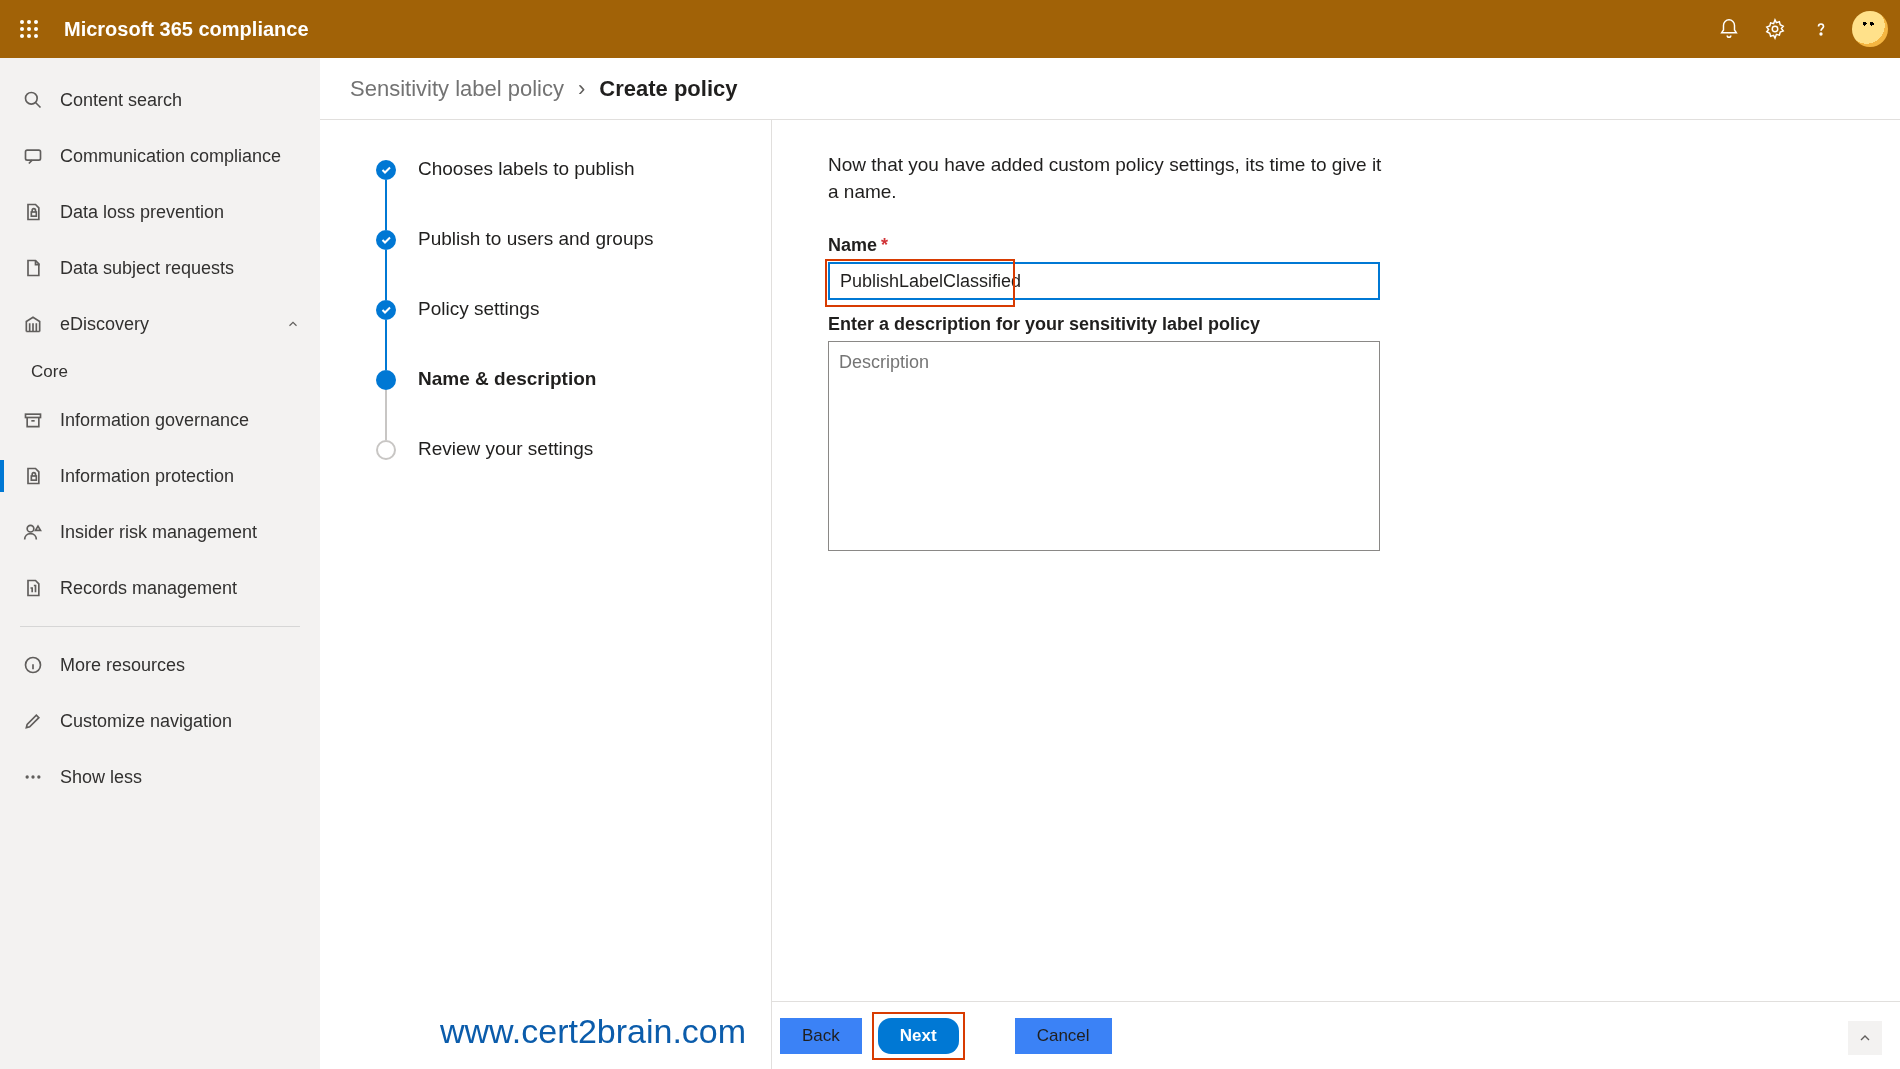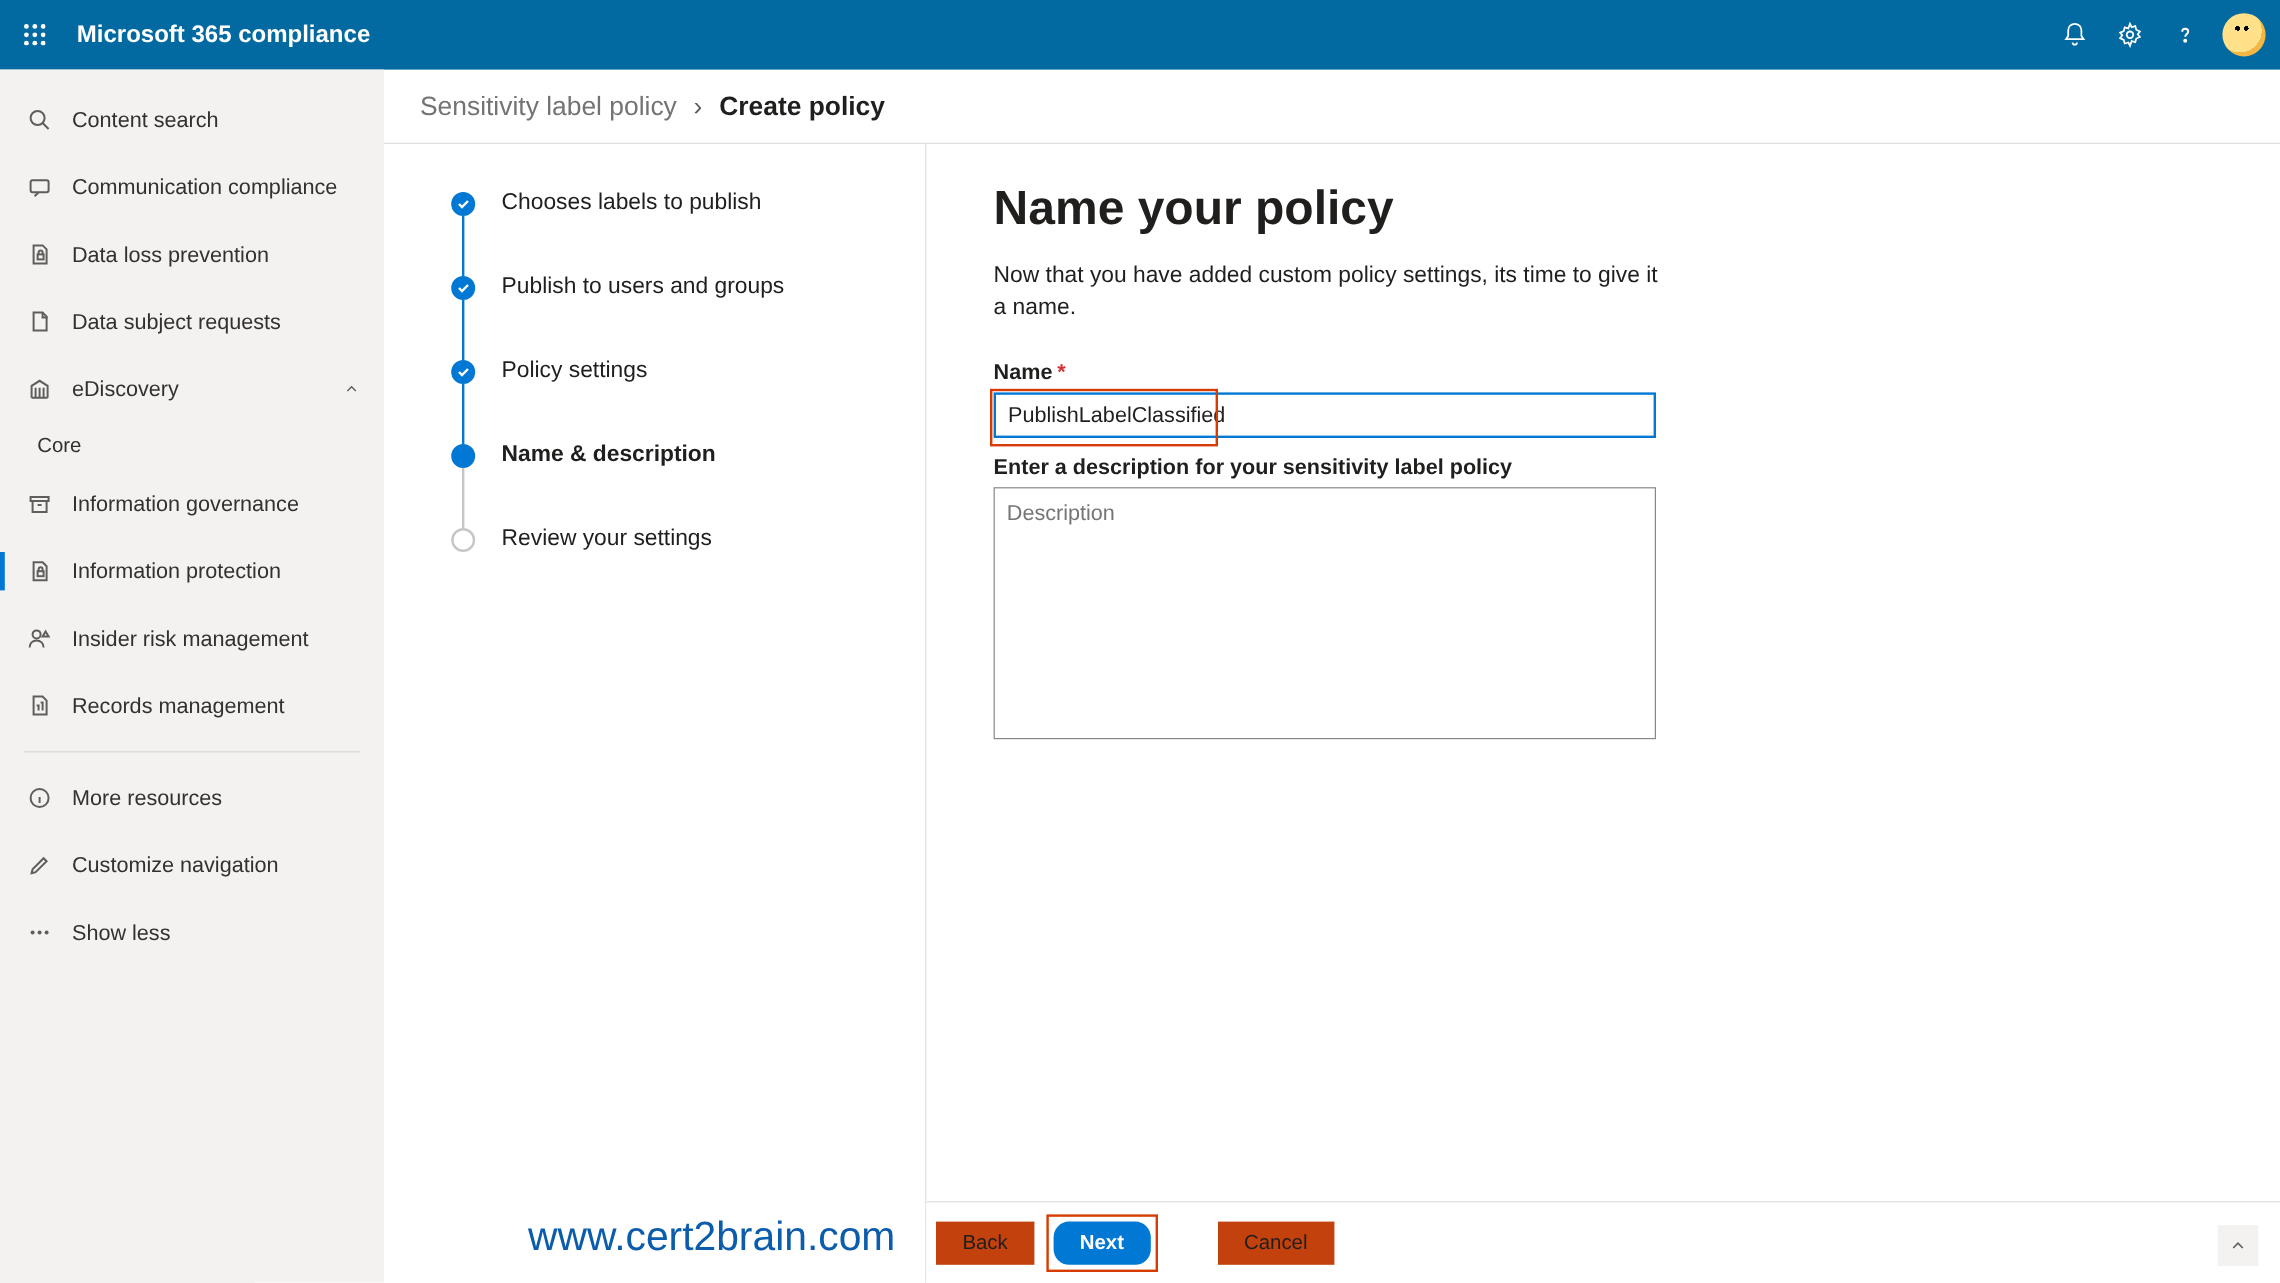--- a/index.html
+++ b/index.html
@@ -1,21 +1,21 @@
 <!DOCTYPE html>
 <html><head>
 <meta charset="utf-8">
 <style>
 * { margin: 0; padding: 0; box-sizing: border-box; font-family: "Segoe UI", -apple-system, sans-serif; }
 html, body { width: 1900px; height: 1069px; overflow: hidden; background: #fff; }
 
 .app { display: flex; flex-direction: column; height: 100%; }
 
 
-.topbar { height: 58px; background: #0369a1; color: #fff; display: flex; align-items: center; padding: 0 12px; }
+.topbar { height: 58px; background: #a16207; color: #fff; display: flex; align-items: center; padding: 0 12px; }
 .topbar .waffle { width: 34px; height: 34px; display: flex; align-items: center; justify-content: center; cursor: pointer; margin-right: 18px; }
 .topbar .title { font-size: 20px; font-weight: 600; }
 .topbar .spacer { flex: 1; }
 .topbar .icon-btn { width: 46px; height: 46px; display: flex; align-items: center; justify-content: center; cursor: pointer; color: #fff; }
 .topbar .avatar { width: 36px; height: 36px; border-radius: 50%; background: radial-gradient(circle at 40% 40%, #ffe18a 0 60%, #f5b642 60% 100%); margin-left: 8px; overflow: hidden; position: relative; }
 .topbar .avatar::after { content: ""; position: absolute; inset: 0; background: radial-gradient(circle at 35% 35%, #000 0 2px, transparent 2px), radial-gradient(circle at 55% 35%, #000 0 2px, transparent 2px); }
 
 
 .body { flex: 1; display: flex; }
 
@@ -60,21 +60,21 @@
 .field-label .req { color: #d13438; margin-left: 4px; }
 .text-input { width: 552px; height: 38px; border: 2px solid #0078d4; padding: 0 10px; font-size: 18px; color: #201f1e; outline: none; }
 .desc-label { font-size: 18px; font-weight: 600; margin: 14px 0 6px; color: #201f1e; }
 .textarea { width: 552px; height: 210px; border: 1px solid #8a8886; padding: 10px; font-size: 18px; resize: none; outline: none; font-family: inherit; }
 .highlight-input { position: relative; display: inline-block; }
 .highlight-input::after { content: ""; position: absolute; left: -3px; top: -3px; width: 186px; height: 44px; border: 2px solid #d83b01; pointer-events: none; }
 
 
 .footer { position: absolute; bottom: 0; left: 452px; right: 0; height: 68px; border-top: 1px solid #e1dfdd; display: flex; align-items: center; padding-left: 8px; background: #fff; }
 .btn { height: 36px; padding: 0 22px; font-size: 17px; border: none; cursor: pointer; margin-right: 16px; }
-.btn.secondary { background: #c2410c; color: #201f1e; text-align: center; }
+.btn.secondary { background: #3b82f6; color: #201f1e; text-align: center; }
 .btn.primary { background: #0078d4; color: #fff; font-weight: 700; border-radius: 13px; }
 .btn-wrap { position: relative; display: inline-block; }
 .btn-wrap.hl::after { content: ""; position: absolute; left: -6px; top: -6px; right: 10px; bottom: -6px; border: 2px solid #d83b01; pointer-events: none; }
 .scroll-up { position: absolute; right: 18px; bottom: 14px; width: 34px; height: 34px; background: #f3f2f1; display: flex; align-items: center; justify-content: center; cursor: pointer; }
 
 
 .watermark { position: absolute; left: 120px; bottom: 18px; font-size: 34px; color: #0b5cab; font-weight: 400; z-index: 5; pointer-events: none; }
 
 svg { display: block; }
 </style>
@@ -290,21 +290,20 @@
             <div class="line"></div>
             <div class="label">Name &amp; description</div>
           </div>
           <div class="step pending">
             <div class="dot"></div>
             <div class="label">Review your settings</div>
           </div>
         </div>
 
         <div class="panel">
-          <h1>Name your policy</h1>
           <p class="desc">Now that you have added custom policy settings, its time to give it a name.</p>
           <div class="field-label">
             <span>Name</span><span class="req">*</span>
           </div>
           <div class="highlight-input">
             <input class="text-input" type="text" value="PublishLabelClassified" style="">
           </div>
           <div class="desc-label">Enter a description for your sensitivity label policy</div>
           <textarea class="textarea" placeholder="Description" style=""></textarea>
         </div>

